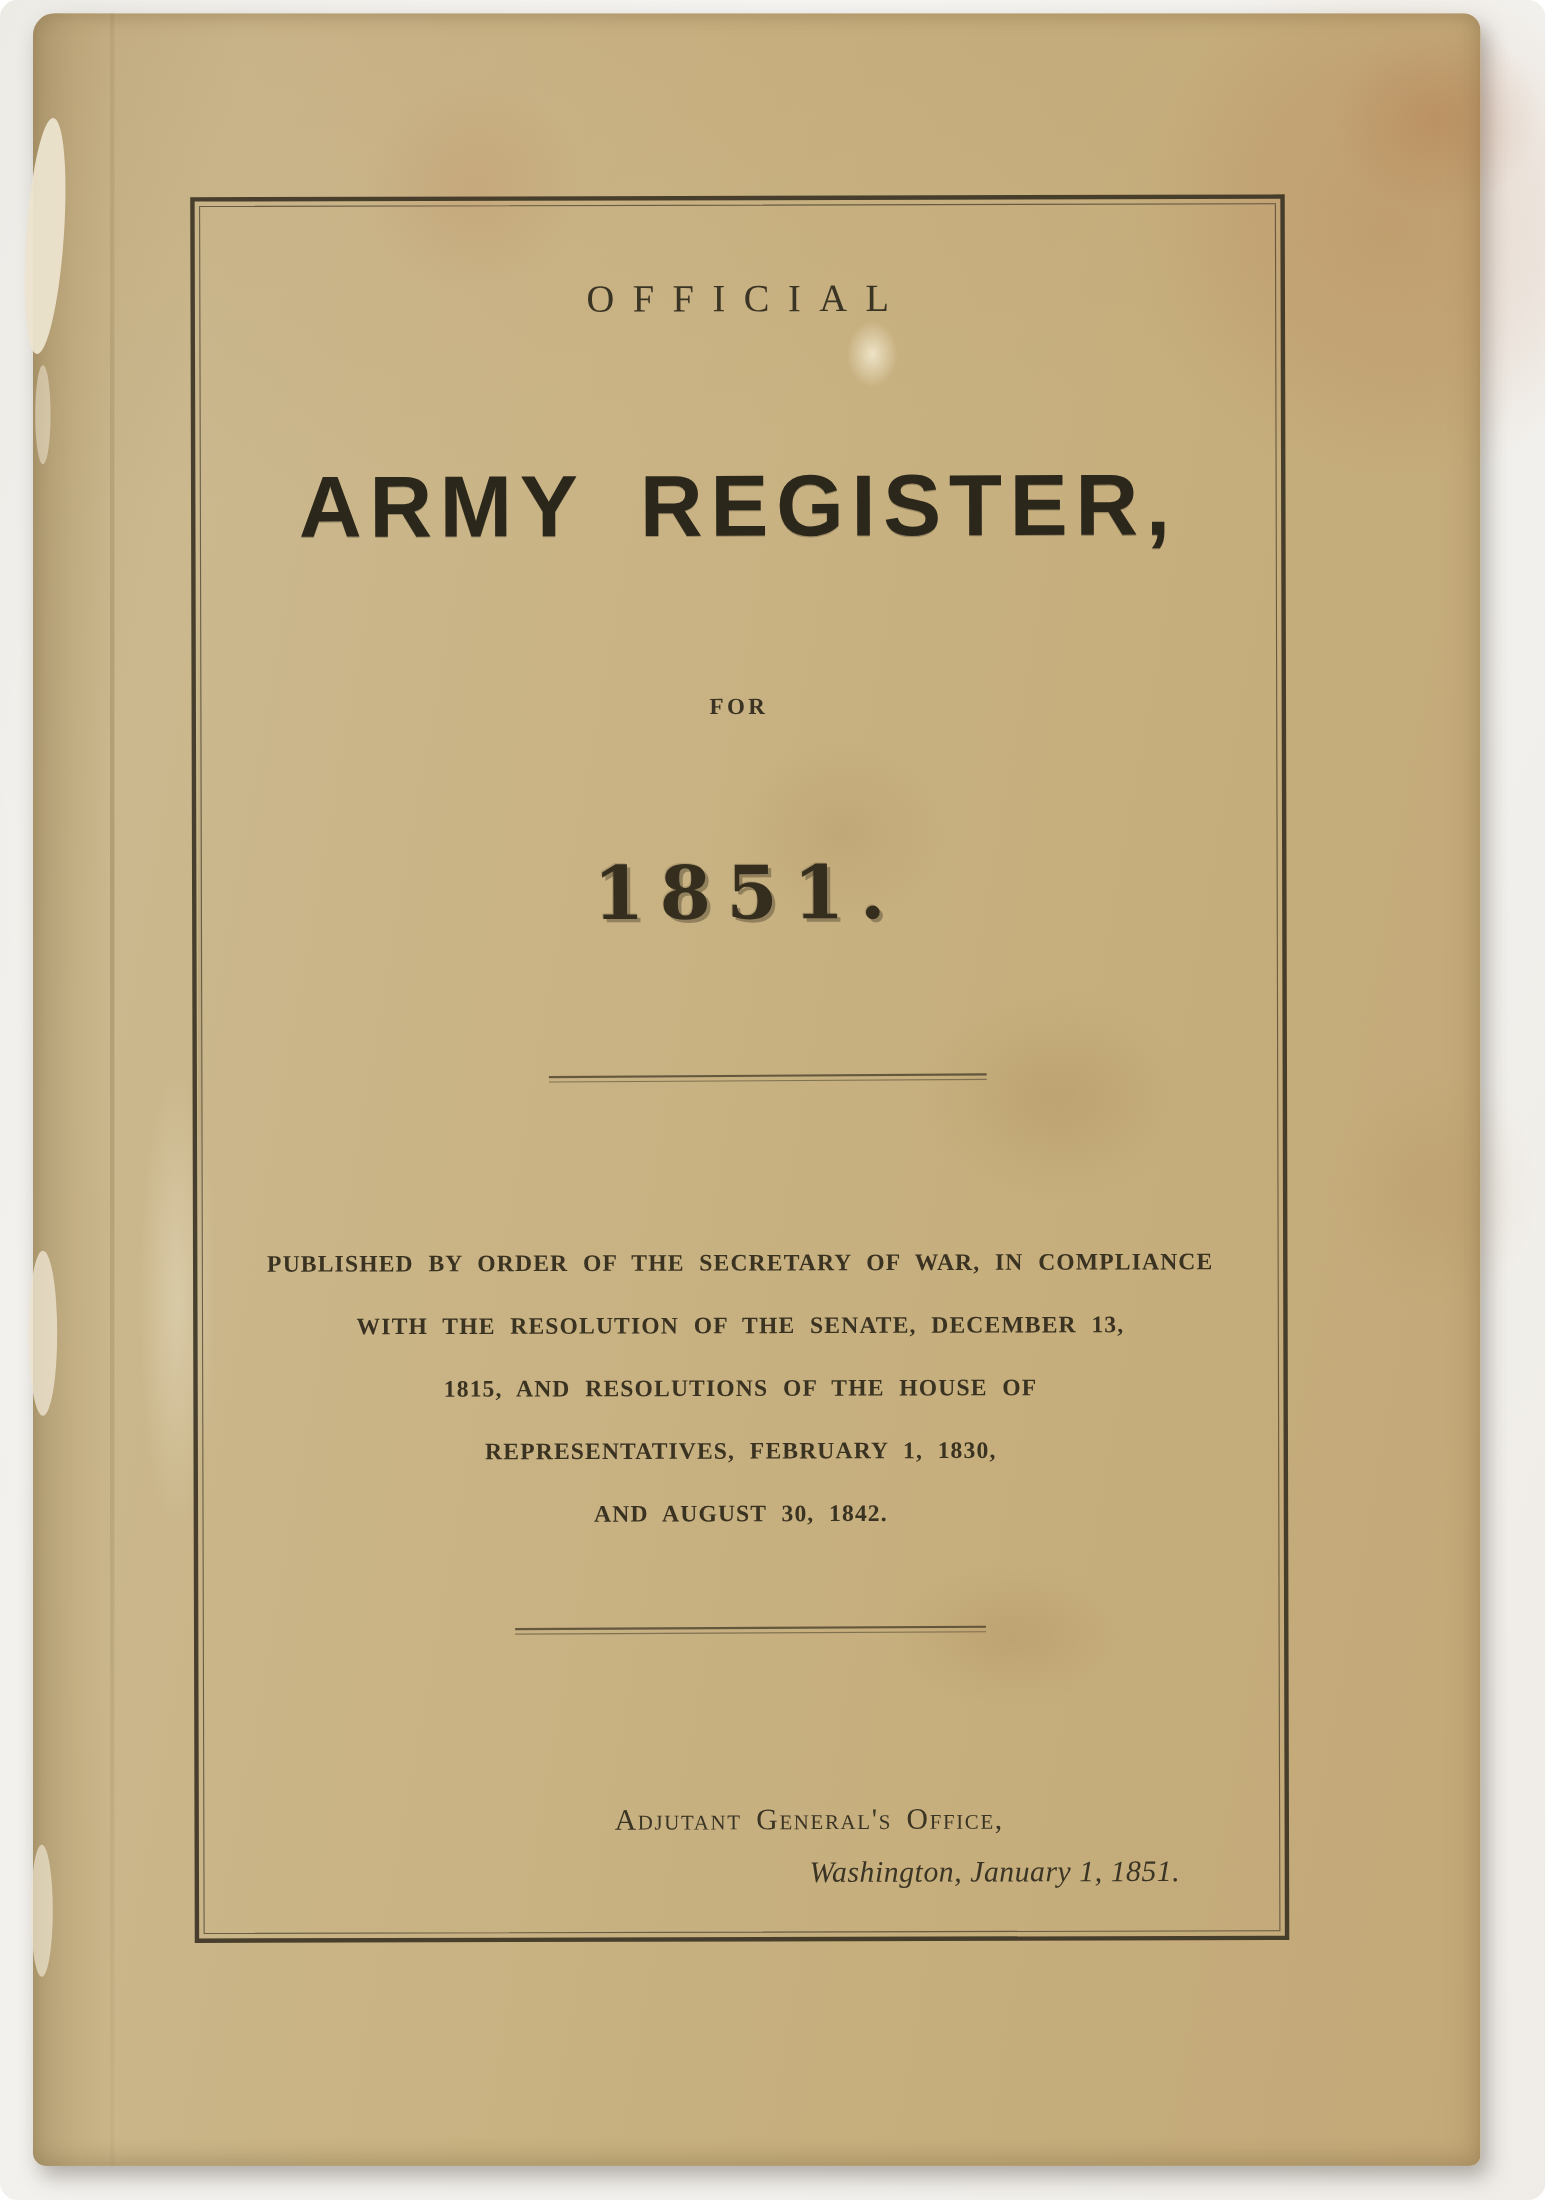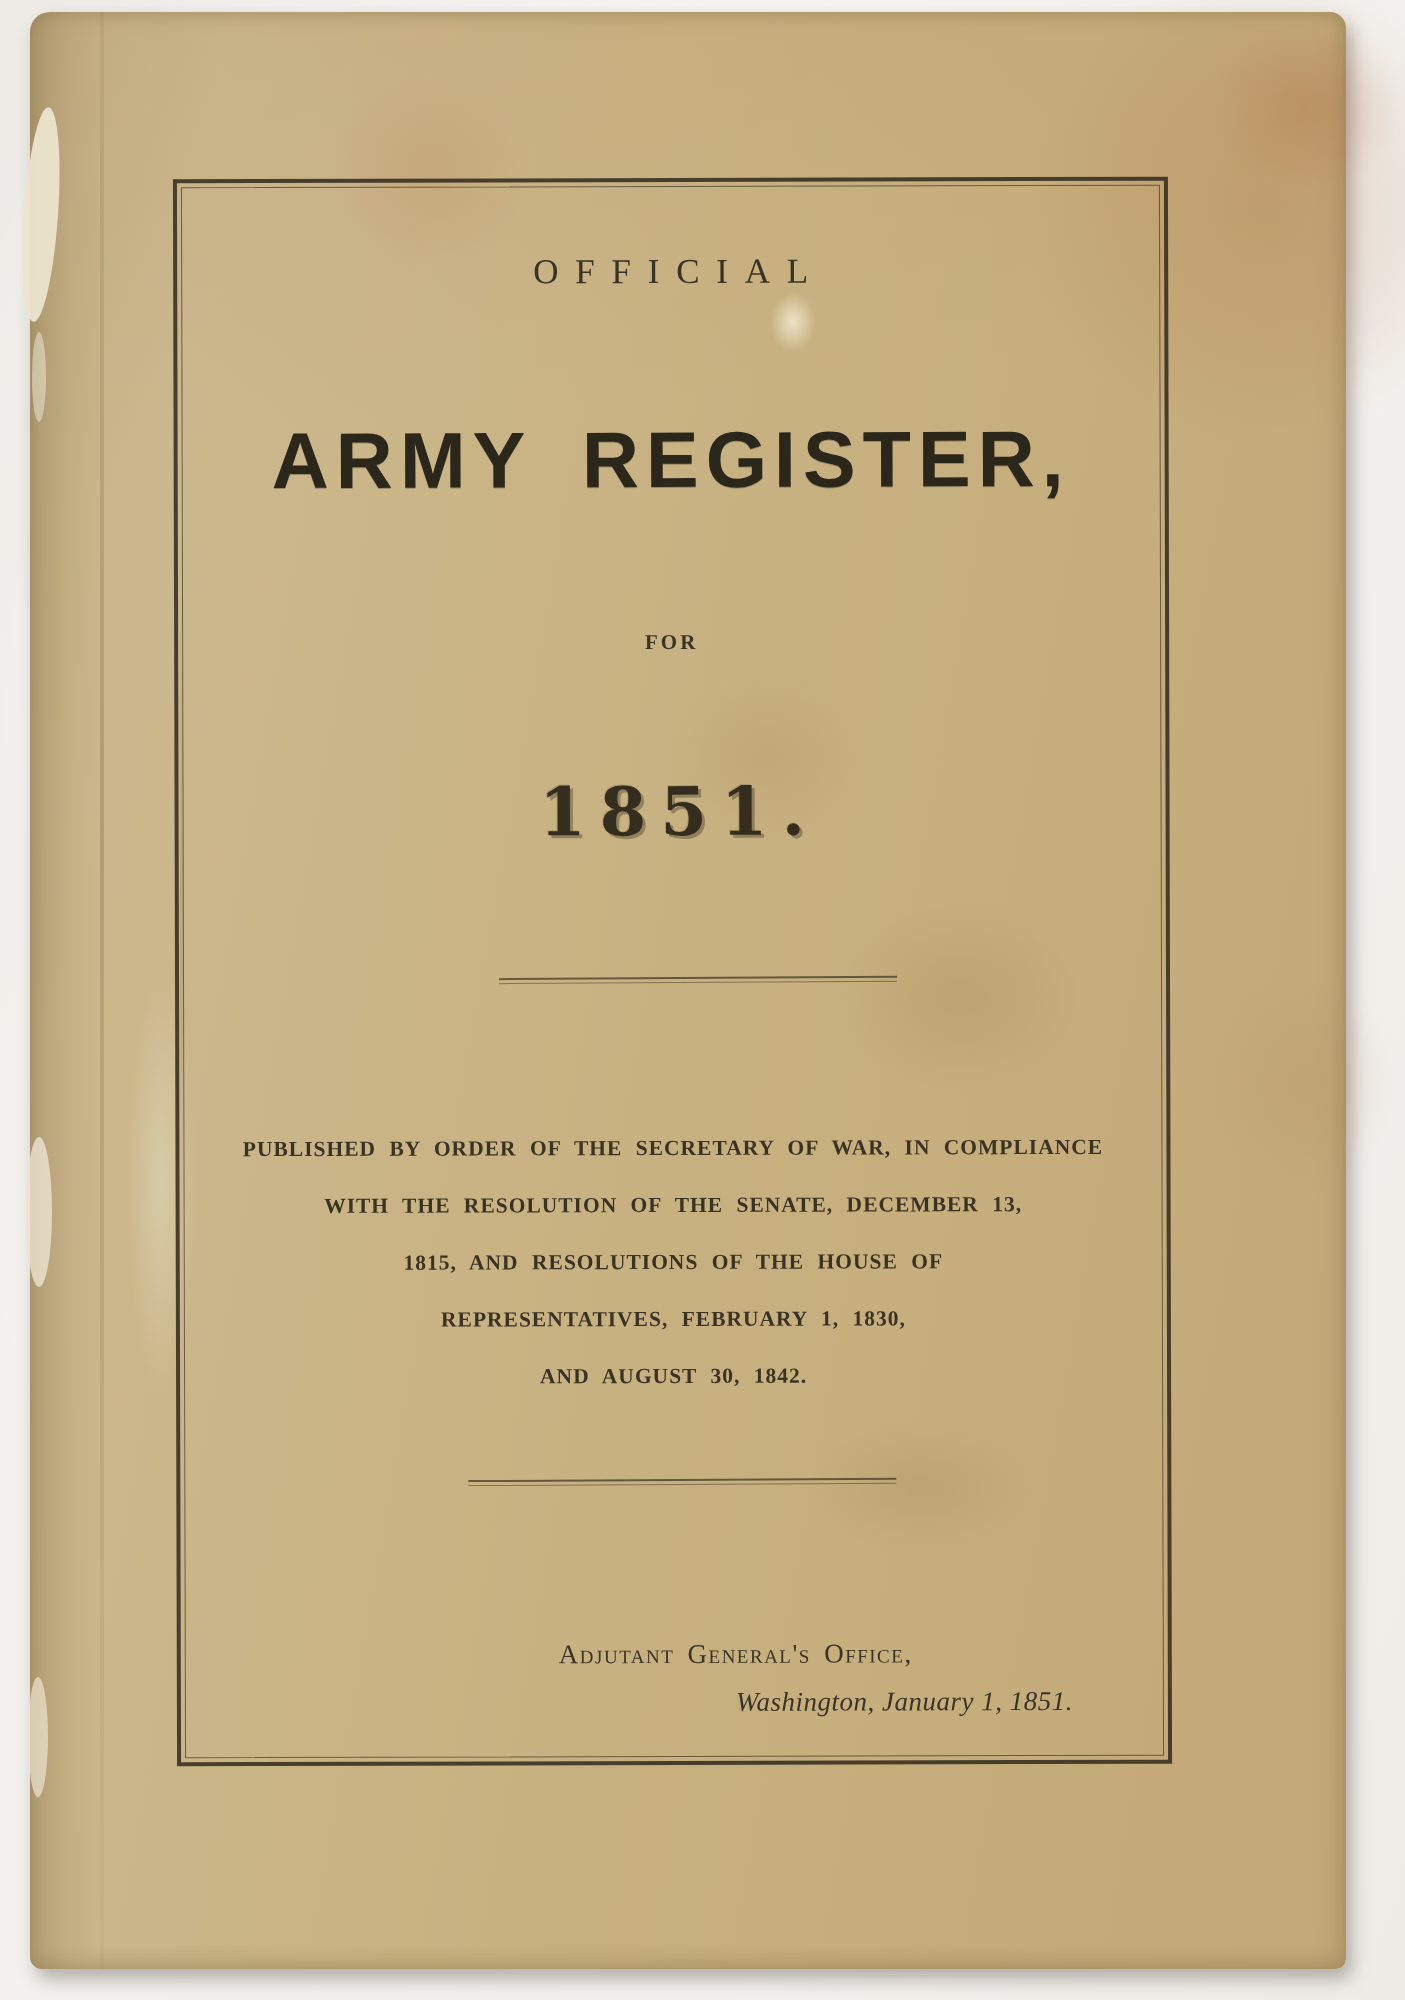--- a/index.html
+++ b/index.html
@@ -4,20 +4,21 @@
 <style>
   html,body{margin:0;padding:0;}
   .stage{
     position:relative;
     width:1405px;height:2000px;
     background:
       radial-gradient(ellipse at 45% 40%, rgba(255,255,255,.5), rgba(0,0,0,0) 70%),
       linear-gradient(115deg,#edebe6 0%, #f3f1ed 30%, #f2f0ec 70%, #efece7 100%);
     overflow:hidden;
     font-family:"Liberation Serif","DejaVu Serif",serif;
+    border-radius:16px;
   }
 
   
   .book{
     position:absolute;left:30px;top:12px;width:1316px;height:1957px;
     border-radius:20px 16px 10px 12px;
     background:
       linear-gradient(173deg, rgba(186,150,104,.20) 0%, rgba(0,0,0,0) 22%),
       linear-gradient(100deg, #c2ae84 0%, #cbb88e 12%, #c9b384 38%, #c6ae7d 66%, #c3a878 100%);
     box-shadow:

